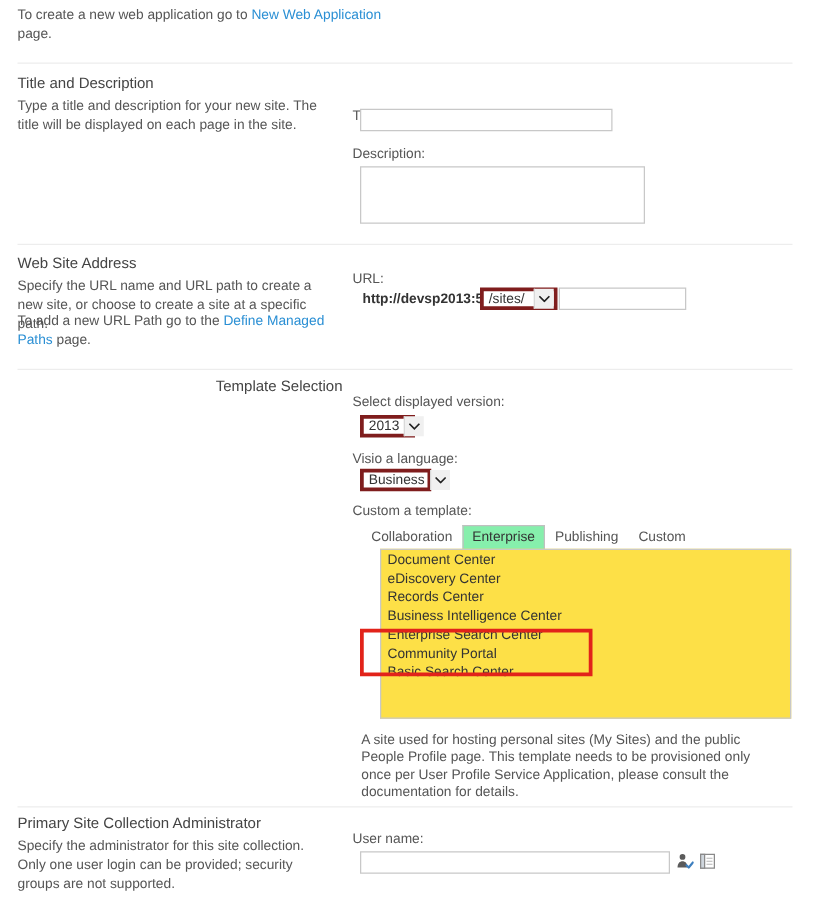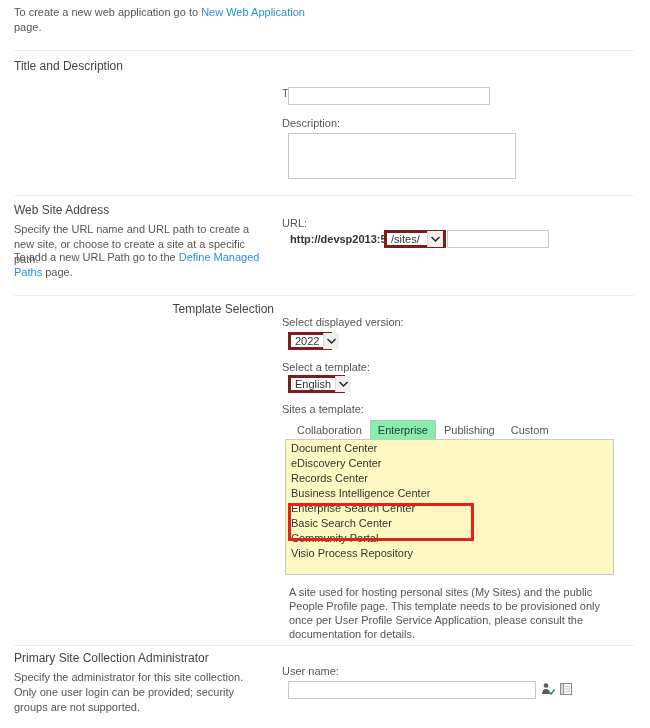--- a/index.html
+++ b/index.html
@@ -134,27 +134,27 @@
     box-sizing: border-box;
   }
   .tab.active {
     border: 1px solid #c0c0c0;
     border-bottom: none;
     background: #86efac;
     color: #333333;
   }
   .listbox {
     position: absolute;
-    left: 285px;
+    left: 304px;
     top: 439px;
     width: 329px;
     height: 136px;
     box-sizing: border-box;
     border: 1px solid #c8c8c8;
-    background: #fef9c3;
+    background: #fde047;
     overflow: hidden;
   }
   .lb-item {
     font-size: 11px;
     line-height: 14px;
     height: 14px;
     padding: 0 0 0 5px;
     color: #333333;
     white-space: nowrap;
     cursor: default;
@@ -198,20 +198,21 @@
 <body>
 
 <div class="page">
 
   <div class="intro">
     <span>To create a new web application go to </span><a class="link" href="#">New Web Application</a><span> page.</span>
   </div>
 
   <div class="hrule" style="top:50px;"></div>
   <div class="sect-head" style="top:59px;">Title and Description</div>
+  <div class="sect-desc" style="top:78px;">Type a title and description for your new site. The title will be displayed on each page in the site.</div>
 
   <div class="fld-label" style="left:282px; top:71px;margin-top:15px;">Title:</div>
   <input class="txtbox" style="left: 288px; top: 87px; width: 202px; height: 18px;" type="text" value="">
 
   <div class="fld-label" style="left:282px; top:116px;">Description:</div>
   <textarea class="txtbox" style="left: 288px; top: 133px; width: 228px; height: 46px;"></textarea>
 
   <div class="hrule" style="top:195px;"></div>
   <div class="sect-head" style="top:203px;">Web Site Address</div>
   <div class="sect-desc" style="top:222px;">Specify the URL name and URL path to create a new site, or choose to create a site at a specific path.</div>
@@ -229,56 +230,55 @@
         </svg>
     </span>
   </div>
   <input class="txtbox" style="left: 447px; top: 230px; width: 102px; height: 18px;" type="text" value="">
 
   <div class="hrule" style="top:295px;"></div>
   <div class="sect-head" style="top:302px;text-align:right;">Template Selection</div>
 
   <div class="fld-label" style="left:282px; top:315px;">Select displayed version:</div>
   <div class="ddl" style="left:288px; top:332px; width:44px;">
-    <span class="ddl-text">2022</span>
+    <span class="ddl-text">2013</span>
     <span class="ddl-arrow">
       <svg width="9" height="6" viewBox="0 0 9 6">
           <path d="M0.5 1 L4.5 5 L8.5 1" fill="none" stroke="#222" stroke-width="1.4"></path>
         </svg>
     </span>
   </div>
 
-  <div class="fld-label" style="left:282px; top:360px;">Select a template:</div>
+  <div class="fld-label" style="left:282px; top:360px;">Visio a language:</div>
   <div class="ddl" style="left:288px; top:375px; width:57px;">
-    <span class="ddl-text">English</span>
+    <span class="ddl-text">Business</span>
     <span class="ddl-arrow">
       <svg width="9" height="6" viewBox="0 0 9 6">
           <path d="M0.5 1 L4.5 5 L8.5 1" fill="none" stroke="#222" stroke-width="1.4"></path>
         </svg>
     </span>
   </div>
 
-  <div class="fld-label" style="left:282px; top:402px;">Sites a template:</div>
+  <div class="fld-label" style="left:282px; top:402px;">Custom a template:</div>
 
   <div class="tabs" id="tabs-host">
       <div class="tab">Collaboration</div>
       <div class="tab active">Enterprise</div>
       <div class="tab">Publishing</div>
       <div class="tab">Custom</div>
     </div>
 
   <div class="listbox" id="listbox-host">
       <div class="lb-item">Document Center</div>
       <div class="lb-item">eDiscovery Center</div>
       <div class="lb-item">Records Center</div>
       <div class="lb-item">Business Intelligence Center</div>
       <div class="lb-item">Enterprise Search Center</div>
+      <div class="lb-item">Community Portal</div>
       <div class="lb-item">Basic Search Center</div>
-      <div class="lb-item">Community Portal</div>
-      <div class="lb-item">Visio Process Repository</div>
     </div>
 
   <div class="redbox"></div>
 
   <div class="tmpl-desc">A site used for hosting personal sites (My Sites) and the public People Profile page. This template needs to be provisioned only once per User Profile Service Application, please consult the documentation for details.</div>
 
   <div class="hrule" style="top:645px;"></div>
   <div class="sect-head" style="top:651px;">Primary Site Collection Administrator</div>
   <div class="sect-desc" style="top:670px;">Specify the administrator for this site collection. Only one user login can be provided; security groups are not supported.</div>
 

